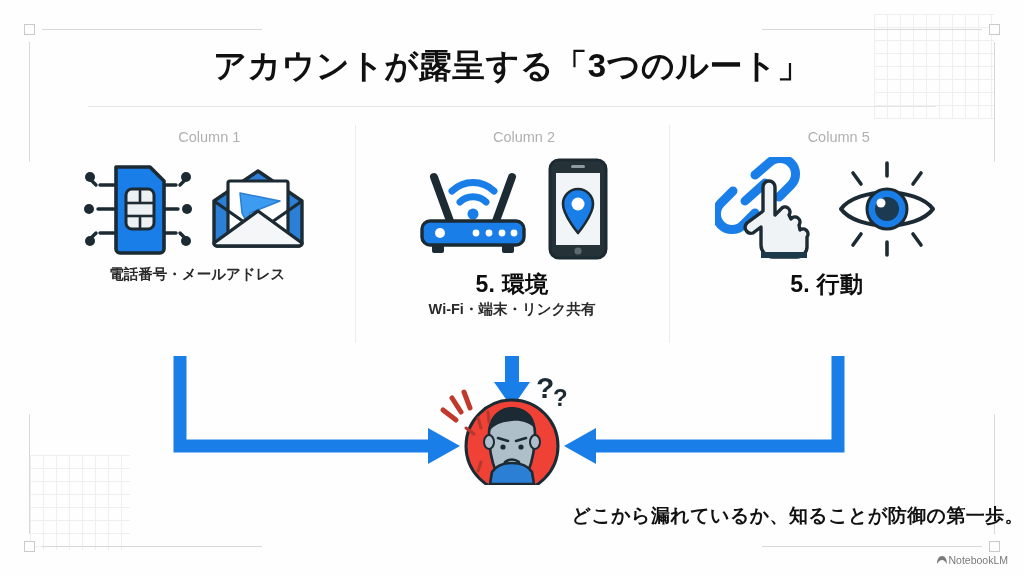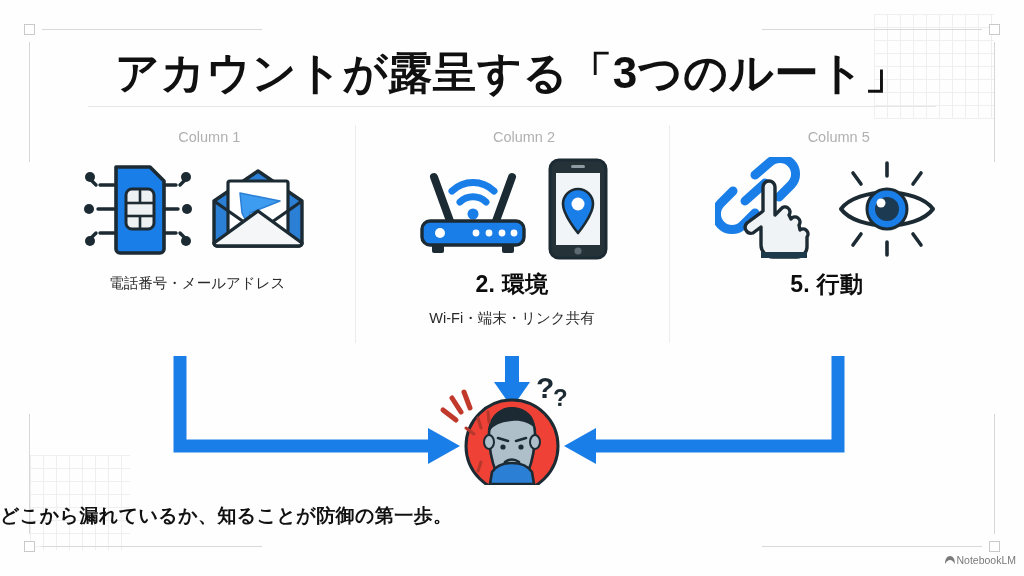--- a/index.html
+++ b/index.html
@@ -54,21 +54,21 @@
 
   .br-br { bottom: 22px; right: 22px; width: 240px; height: 130px; }
   .br-br .hline { bottom: 7px; right: 20px; width: 220px; }
   .br-br .vline { bottom: 20px; right: 7px; height: 120px; }
   .br-br .sq { bottom: 2px; right: 2px; }
 
   
   #title {
     position: absolute; top: 44px; left: 0; width: 1024px;
     text-align: center;
-    font-size: 44px; font-weight: 700; color: #101010;
+    font-size: 33px; font-weight: 700; color: #101010;
     letter-spacing: .5px;
   }
   #title-rule {
     position: absolute; top: 106px; left: 88px;
     width: 848px; height: 1px; background: #e6e6e6;
   }
 
   
   #columns {
     position: absolute; top: 125px; left: 40px;
@@ -90,38 +90,38 @@
   }
   .icon-row {
     height: 112px; margin-top: 8px;
     display: flex; align-items: center; justify-content: center; gap: 14px;
   }
   .col-title {
     font-size: 23px; font-weight: 700; color: #0d0d0d;
     margin-top: 4px; letter-spacing: .3px;
   }
   .col-sub {
-    font-size: 14.5px; color: #2a2a2a; margin-top: 9px;
+    font-size: 14.5px; color: #2a2a2a;  font-weight: bold;
   }
 
   
   #flow { position: absolute; top: 350px; left: 0; width: 1024px; height: 135px; }
   #flow svg { display: block; }
 
   
   #caption {
     position: absolute; top: 503px; left: 0; width: 1024px;
-    text-align: left;
+    text-align: right;
     font-size: 19px; font-weight: 700; color: #111;
     letter-spacing: .4px;
   }
 
   
   #watermark {
-    position: absolute; right: 8px; bottom: 10px;
+    position: absolute; right: 16px; bottom: 10px;
     display: flex; align-items: center; gap: 0;
     font-size: 10.5px; color: #7a7a7a;
   }
 </style>
 </head>
 <body>
 
 <div id="slide">
 
   <div class="grid-tex grid-tr"></div>
@@ -225,21 +225,21 @@
 
         <svg width="64" height="104" viewBox="0 0 64 104">
           <rect x="4" y="3" width="56" height="98" rx="9" fill="#253238" stroke="#1c2b33" stroke-width="3"></rect>
           <rect x="10" y="16" width="44" height="72" fill="#f2f5f7"></rect>
           <rect x="25" y="8" width="14" height="3" rx="1.5" fill="#8d9ba3"></rect>
           <circle cx="32" cy="94" r="3.6" fill="#5d6a72"></circle>
           <path d="M32 32 A15 15 0 0 1 47 47 C47 58 32 76 32 76 C32 76 17 58 17 47 A15 15 0 0 1 32 32 Z" fill="#1a7ee8" stroke="#1c2b33" stroke-width="2.6" stroke-linejoin="round"></path>
           <circle cx="32" cy="47" r="6.5" fill="#ffffff"></circle>
         </svg>
       </div>
-      <div class="col-title">2. 環境</div>
+      <div class="col-title">5. 環境</div>
       <div class="col-sub">Wi-Fi・端末・リンク共有</div>
     </div>
 
     <div class="col">
       <div class="col-head">Column 5</div>
       <div class="icon-row">
 
         <svg width="106" height="104" viewBox="0 0 106 104">
           <g fill="none" stroke="#1a7ee8" stroke-width="9" stroke-linecap="round">
             <path d="M40 18 L54 6 A15 15 0 0 1 76 28 L64 40"></path>

